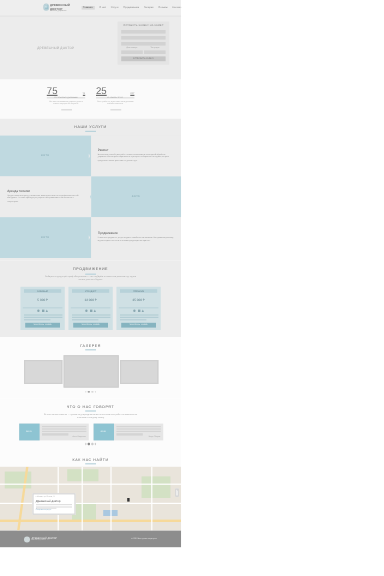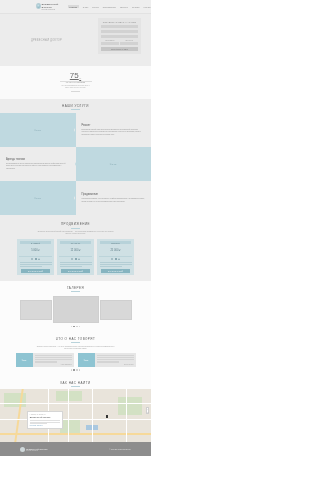--- a/index.html
+++ b/index.html
@@ -63,21 +63,21 @@
 
   
   .stats {
     background: #fafafa; padding: 6px 8px 7px;
     display: flex; justify-content: center; gap: 9px;
   }
   .stat { width: 32px; text-align: center; }
   .stat-num {
     font-size: 8px; color: #6f6f6f; line-height: 1;
     font-weight: 300; display: flex; align-items: flex-end;
-    justify-content: center; gap: 0.5px; text-decoration: underline;
+    justify-content: space-between; gap: 0.5px; text-decoration: underline;
   }
   .stat-unit { font-size: 2.2px; color: #9a9a9a; padding-bottom: 0.6px; }
   .stat-label {
     font-size: 1.6px; color: #a2a2a2; margin-top: 0.6px;
     border-top: 0.3px solid #dcdcdc; padding-top: 0.8px;
   }
   .stat-desc { font-size: 1.6px; color: #b0b0b0; line-height: 1.5; margin-top: 1.6px; }
   .stat-rule { width: 9px; height: 0.4px; background: #d8d8d8; margin: 1.6px auto 0; }
 
   
@@ -269,20 +269,29 @@
   <div class="stats">
     <div class="stat">
       <div class="stat-num">
         <span>75</span>
         <span class="stat-unit">%</span>
       </div>
       <div class="stat-label">СПАСЁННЫХ ДЕРЕВЬЕВ</div>
       <div class="stat-desc">Мы восстанавливаем деревья даже в самых запущенных случаях.</div>
       <div class="stat-rule"></div>
     </div>
+    <div class="stat">
+      <div class="stat-num">
+        <span>25</span>
+        <span class="stat-unit">лет</span>
+      </div>
+      <div class="stat-label">НА РЫНКЕ УСЛУГ</div>
+      <div class="stat-desc">Опыт работы с зелёными насаждениями любой сложности.</div>
+      <div class="stat-rule"></div>
+    </div>
   </div>
 
   <div class="services">
     <div class="sec-title">НАШИ УСЛУГИ</div>
     <div class="sec-rule"></div>
 
     <div class="srv-row" style="margin-top:4px">
       <div class="srv-photo tint">ФОТО</div>
       <div class="srv-arrow"></div>
       <div class="srv-text">

